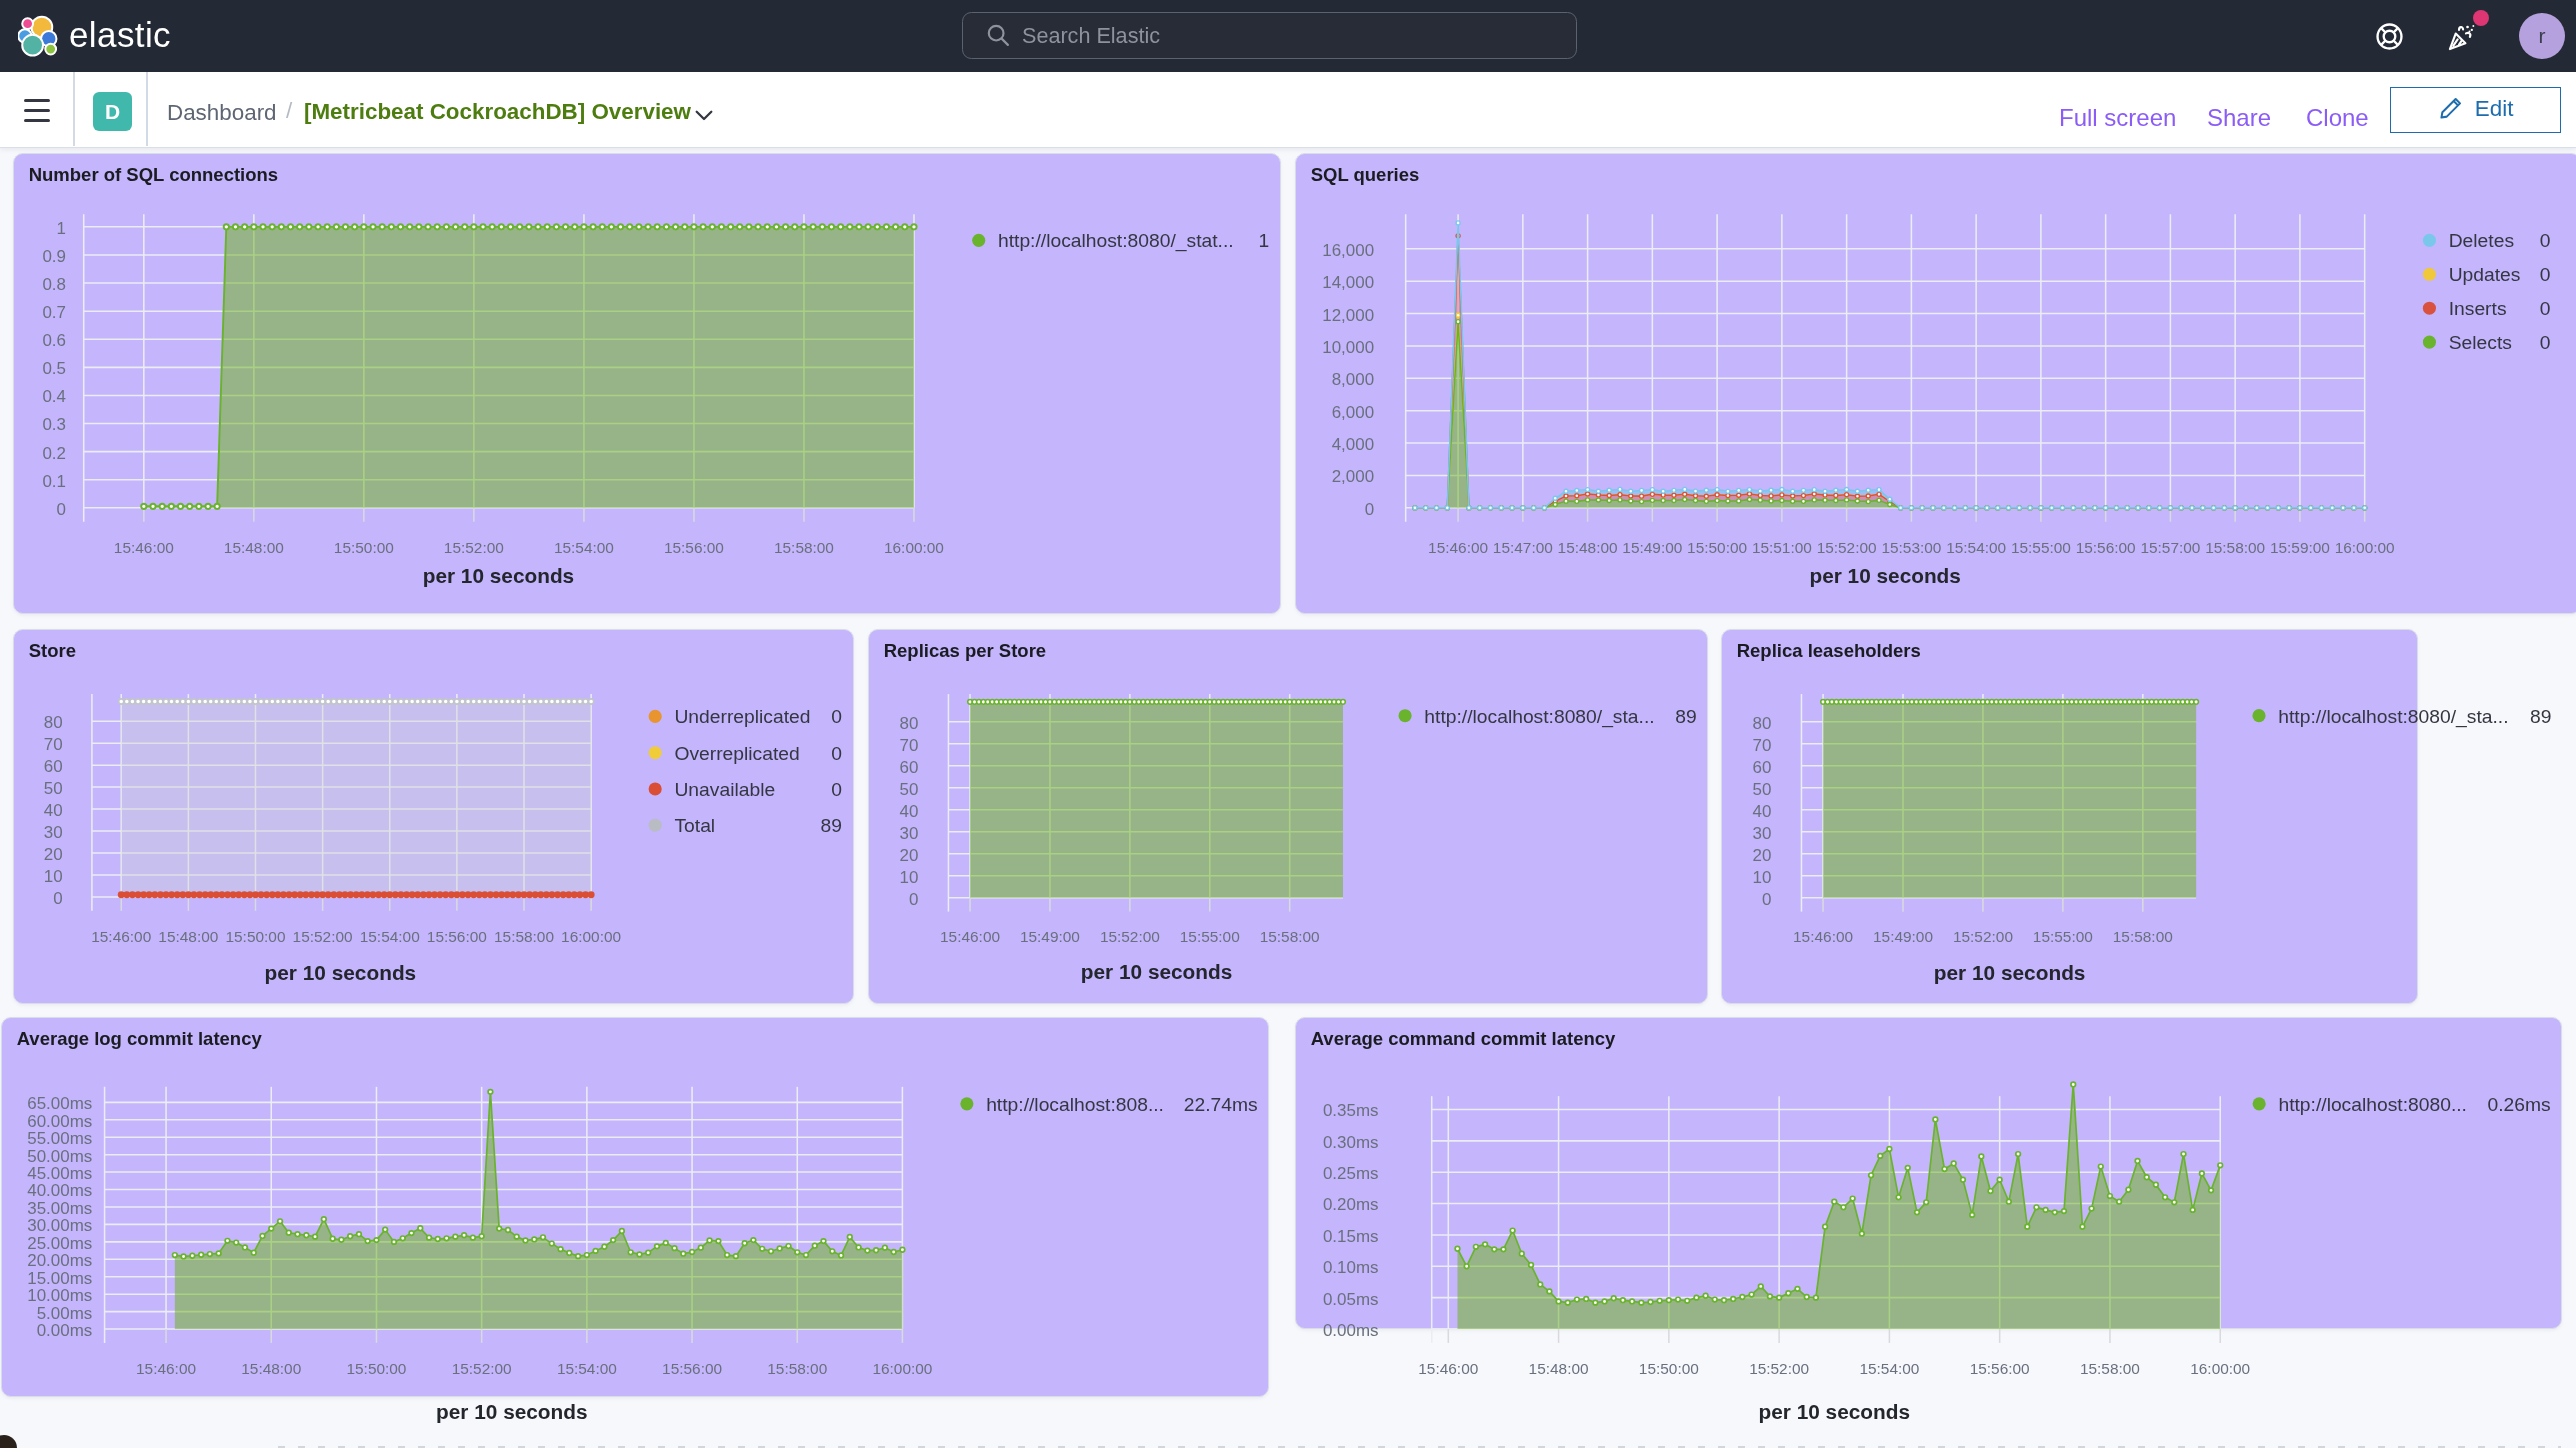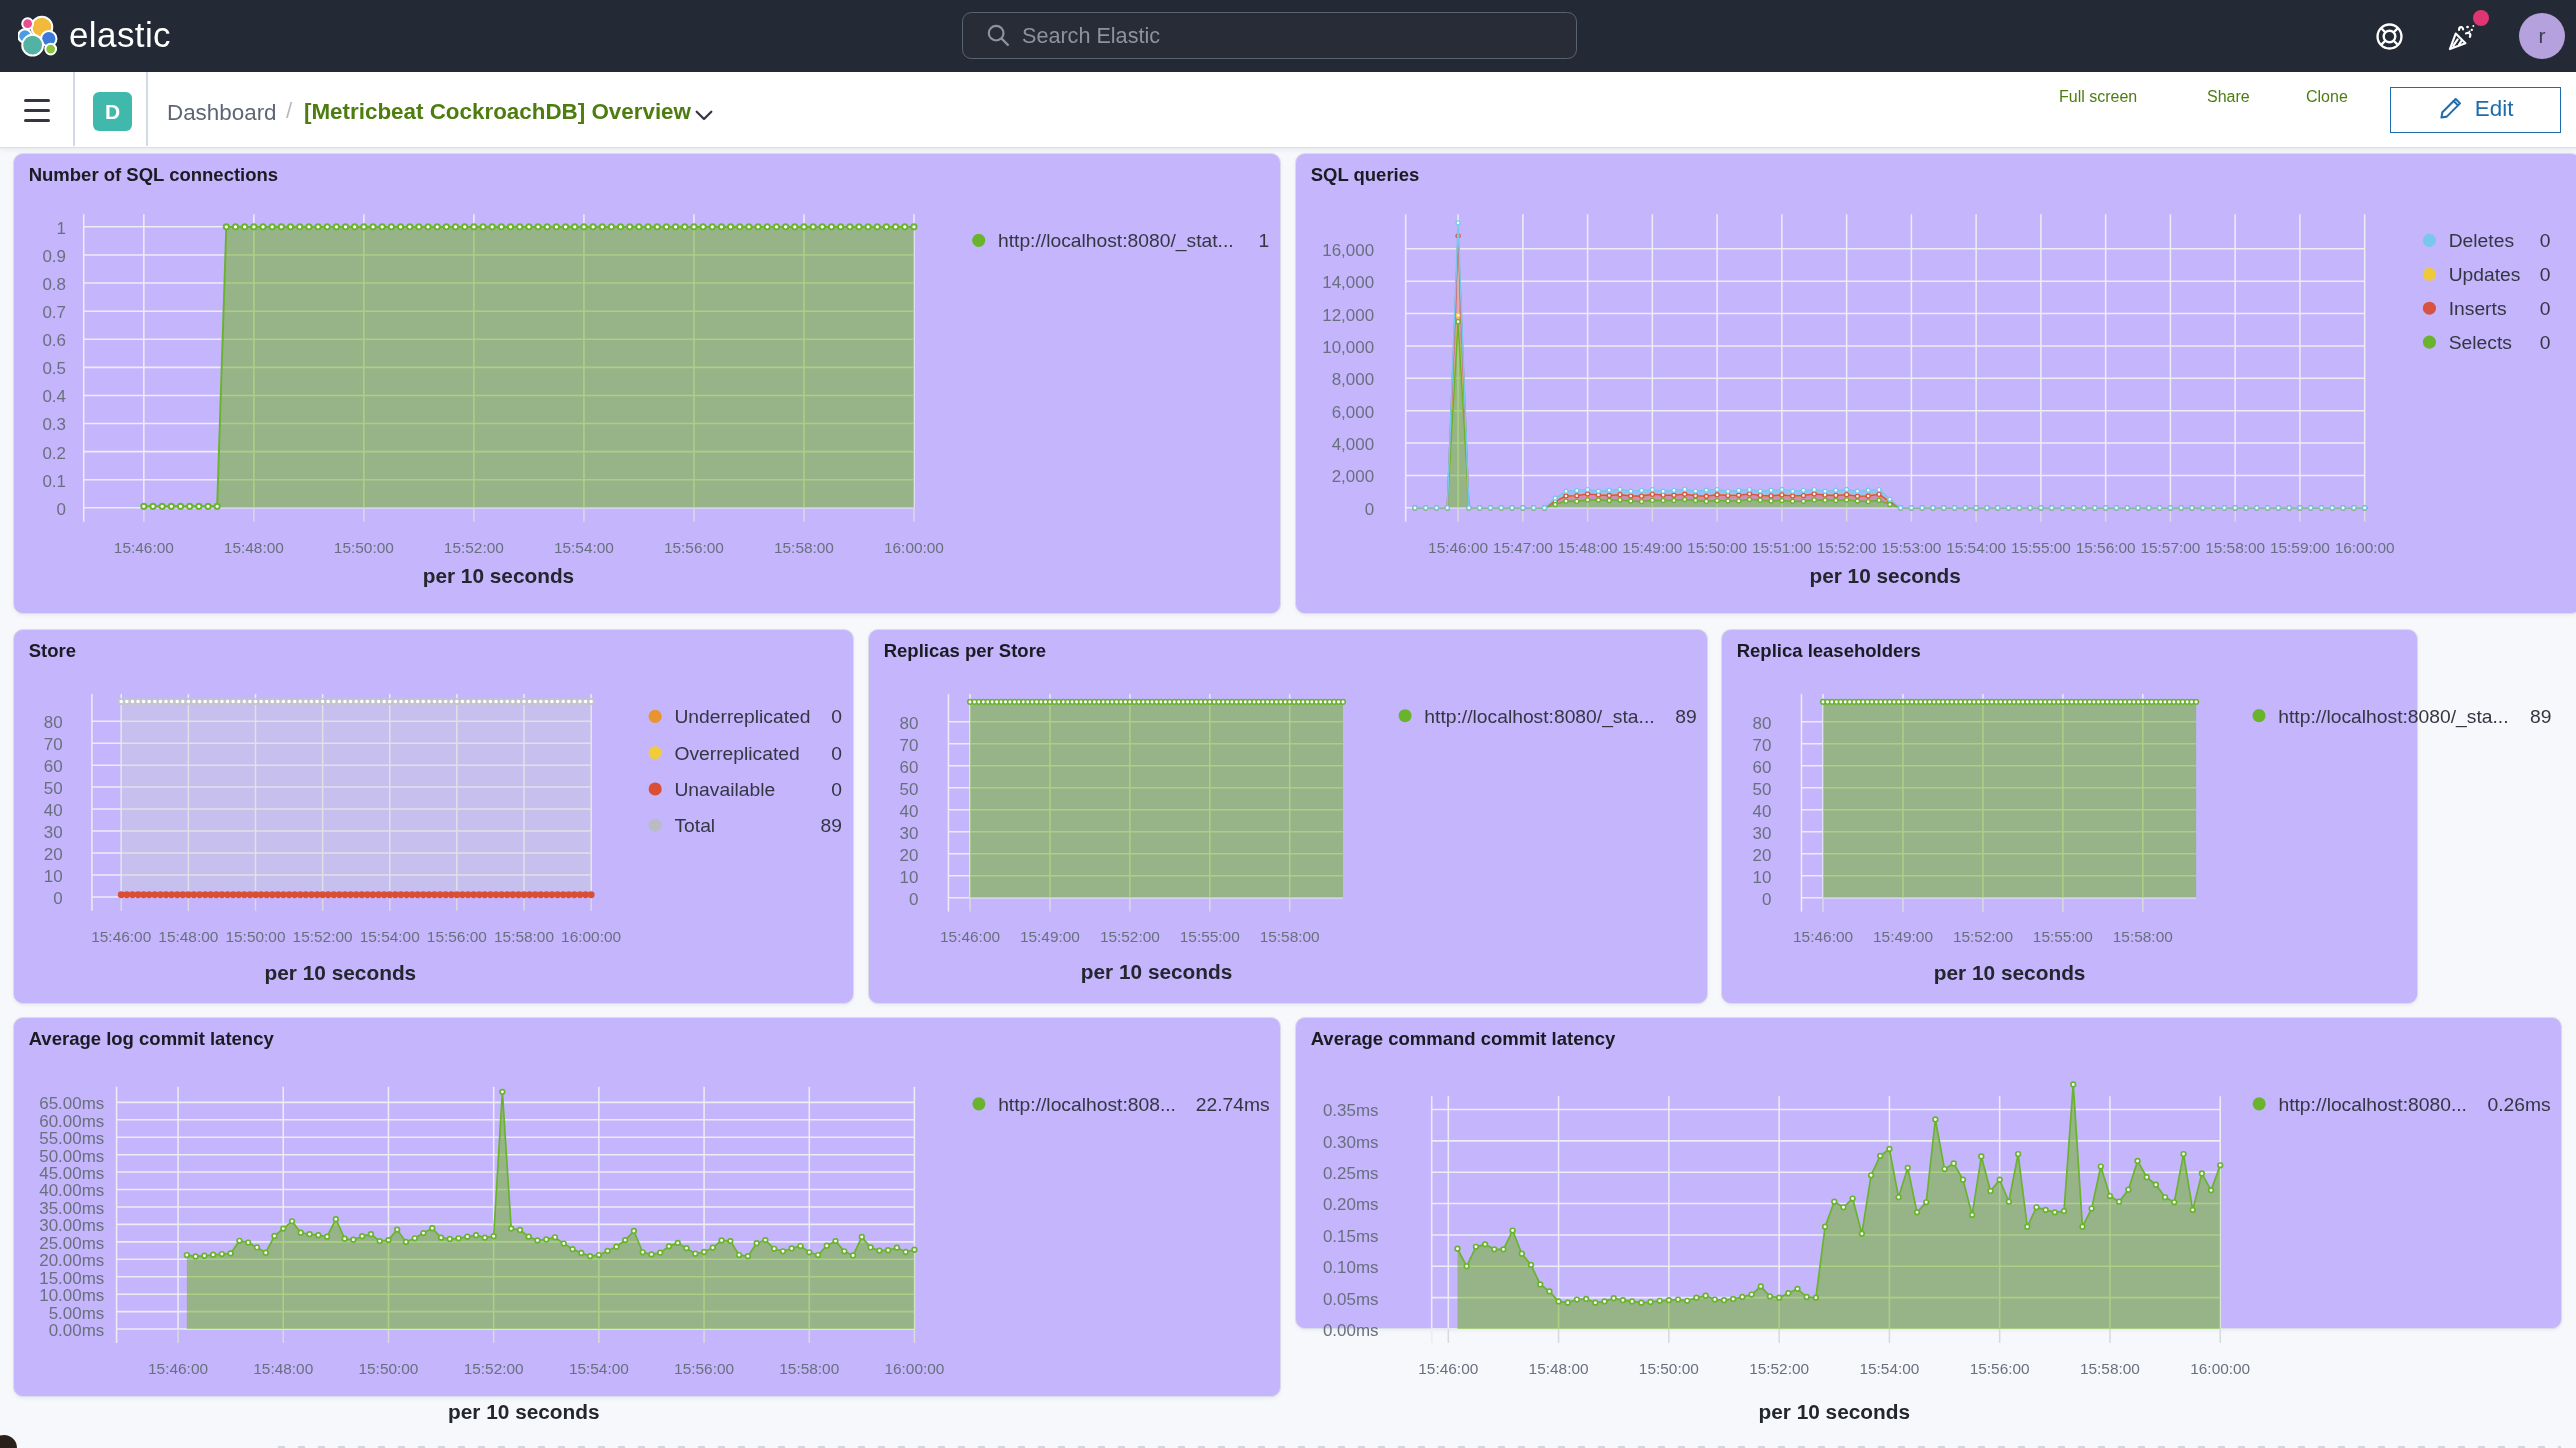--- a/index.html
+++ b/index.html
@@ -9,21 +9,21 @@
 .pinkdot{position:absolute;left:2473px;top:10px;width:16px;height:16px;border-radius:50%;background:#dd3673}
 .avatar{position:absolute;left:2519px;top:13px;width:46px;height:46px;border-radius:50%;background:#b5a1de;text-align:center;line-height:46px;font-size:21px;color:#3a3f4d}
 .toolbar{position:absolute;left:0;top:72px;width:2576px;height:76px;background:#fff;border-bottom:1.5px solid #d9dee8;box-shadow:0 2.3px 4.6px rgba(120,130,155,0.12)}
 .vsep{position:absolute;top:72px;width:1.5px;height:74px;background:#d3dae6}
 .burger{position:absolute;left:24px;top:99px;width:26px;height:23px}
 .burger div{height:3.1px;background:#343741;border-radius:1.5px;margin-bottom:7px}
 .dbadge{position:absolute;left:93px;top:92px;width:39px;height:39px;border-radius:6.2px;background:#40b8ab;color:#fff;font-size:21px;font-weight:bold;text-align:center;line-height:39px}
 .crumb{position:absolute;top:100px;font-size:22.4px;color:#5e6673}
 .crumbsep{position:absolute;top:98px;font-size:22.4px;color:#b4bac4}
 .dtitle{position:absolute;left:304px;top:99px;font-size:22.4px;font-weight:bold;color:#4d7c0f}
-.toplink{position:absolute;top:88px;font-size:16px;color:#4d7c0f;font-weight:400}
+.toplink{position:absolute;top:104px;font-size:24px;color:#8b5cf6;font-weight:400}
 .editbtn{position:absolute;left:2390px;top:87px;width:171px;height:46px;border:1.5px solid #1d6dae;border-radius:0;color:#1d6dae;font-size:22.4px;font-weight:500;text-align:center;line-height:42px}
 .panel{position:absolute;background:#c4b5fd;border:1.5px solid #d8dde7;border-radius:10px;box-shadow:0 1.5px 3.1px rgba(100,110,140,0.08)}
 .ptitle{position:absolute;left:14.7px;top:10px;font-size:18.5px;font-weight:bold;color:#1a1c21}
 svg text{font-family:"Liberation Sans",sans-serif}
 </style></head><body>
 <div class="hdr"></div>
 <svg width="40" height="42" viewBox="0 0 52 54" style="position:absolute;left:18px;top:14.7px">
 <g stroke="#fff" stroke-width="2.6">
 <circle cx="31" cy="15.5" r="13.5" fill="#f3b93c"></circle>
 <circle cx="12.5" cy="11" r="7" fill="#ed4c92"></circle>
@@ -1162,21 +1162,21 @@
       <circle cx="597.2" cy="93.1" r="3.0" fill="#fff" stroke="#6ab32d" stroke-width="2"></circle>
       <circle cx="603.0" cy="93.1" r="3.0" fill="#fff" stroke="#6ab32d" stroke-width="2"></circle>
       <circle cx="608.7" cy="93.1" r="3.0" fill="#fff" stroke="#6ab32d" stroke-width="2"></circle>
       <circle cx="614.5" cy="93.1" r="3.0" fill="#fff" stroke="#6ab32d" stroke-width="2"></circle>
       <circle cx="696.0" cy="111.0" r="8.5" fill="#6ab32d"></circle>
       <text x="721.0" y="120.0" font-size="25" fill="#343741">http://localhost:8080/_sta...</text>
       <text x="1075.0" y="120.0" font-size="25" fill="#343741" text-anchor="end">89</text>
       <text x="372.8" y="453.0" font-size="27" font-weight="bold" fill="#23262c" text-anchor="middle">per 10 seconds</text>
     </svg>
 </div>
-<div class="panel" style="left:13px;top:1017px;width:1268px;height:380px">
+<div class="panel" style="left:1px;top:1017px;width:1268px;height:380px">
 <div class="ptitle">Average log commit latency</div>
 <svg width="1268" height="420" viewBox="0 0 1644 544" style="position:absolute;left:0;top:0">
       <line x1="133.0" y1="403.0" x2="1167.4" y2="403.0" stroke="#ebedf2" stroke-width="2"></line>
       <line x1="133.0" y1="380.4" x2="1167.4" y2="380.4" stroke="#ebedf2" stroke-width="2"></line>
       <line x1="133.0" y1="357.8" x2="1167.4" y2="357.8" stroke="#ebedf2" stroke-width="2"></line>
       <line x1="133.0" y1="335.2" x2="1167.4" y2="335.2" stroke="#ebedf2" stroke-width="2"></line>
       <line x1="133.0" y1="312.6" x2="1167.4" y2="312.6" stroke="#ebedf2" stroke-width="2"></line>
       <line x1="133.0" y1="290.0" x2="1167.4" y2="290.0" stroke="#ebedf2" stroke-width="2"></line>
       <line x1="133.0" y1="267.3" x2="1167.4" y2="267.3" stroke="#ebedf2" stroke-width="2"></line>
       <line x1="133.0" y1="244.7" x2="1167.4" y2="244.7" stroke="#ebedf2" stroke-width="2"></line>

